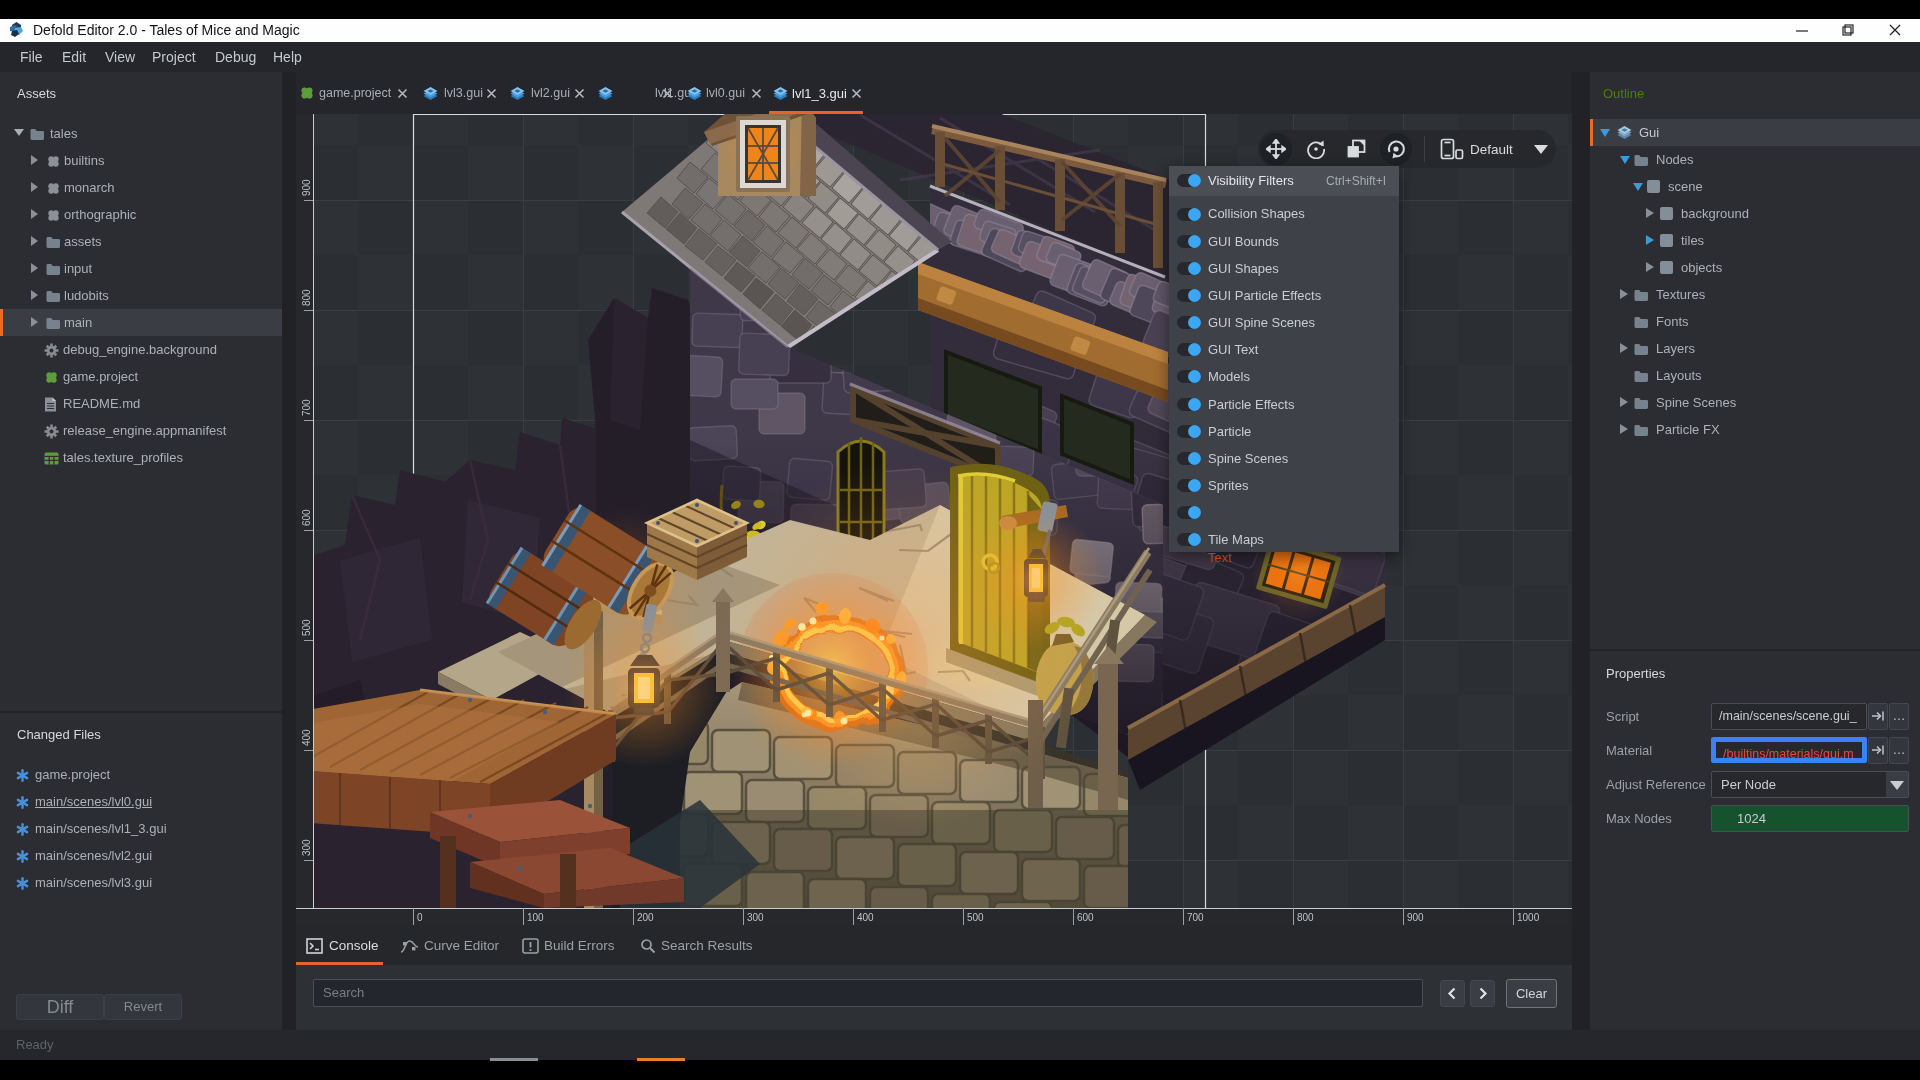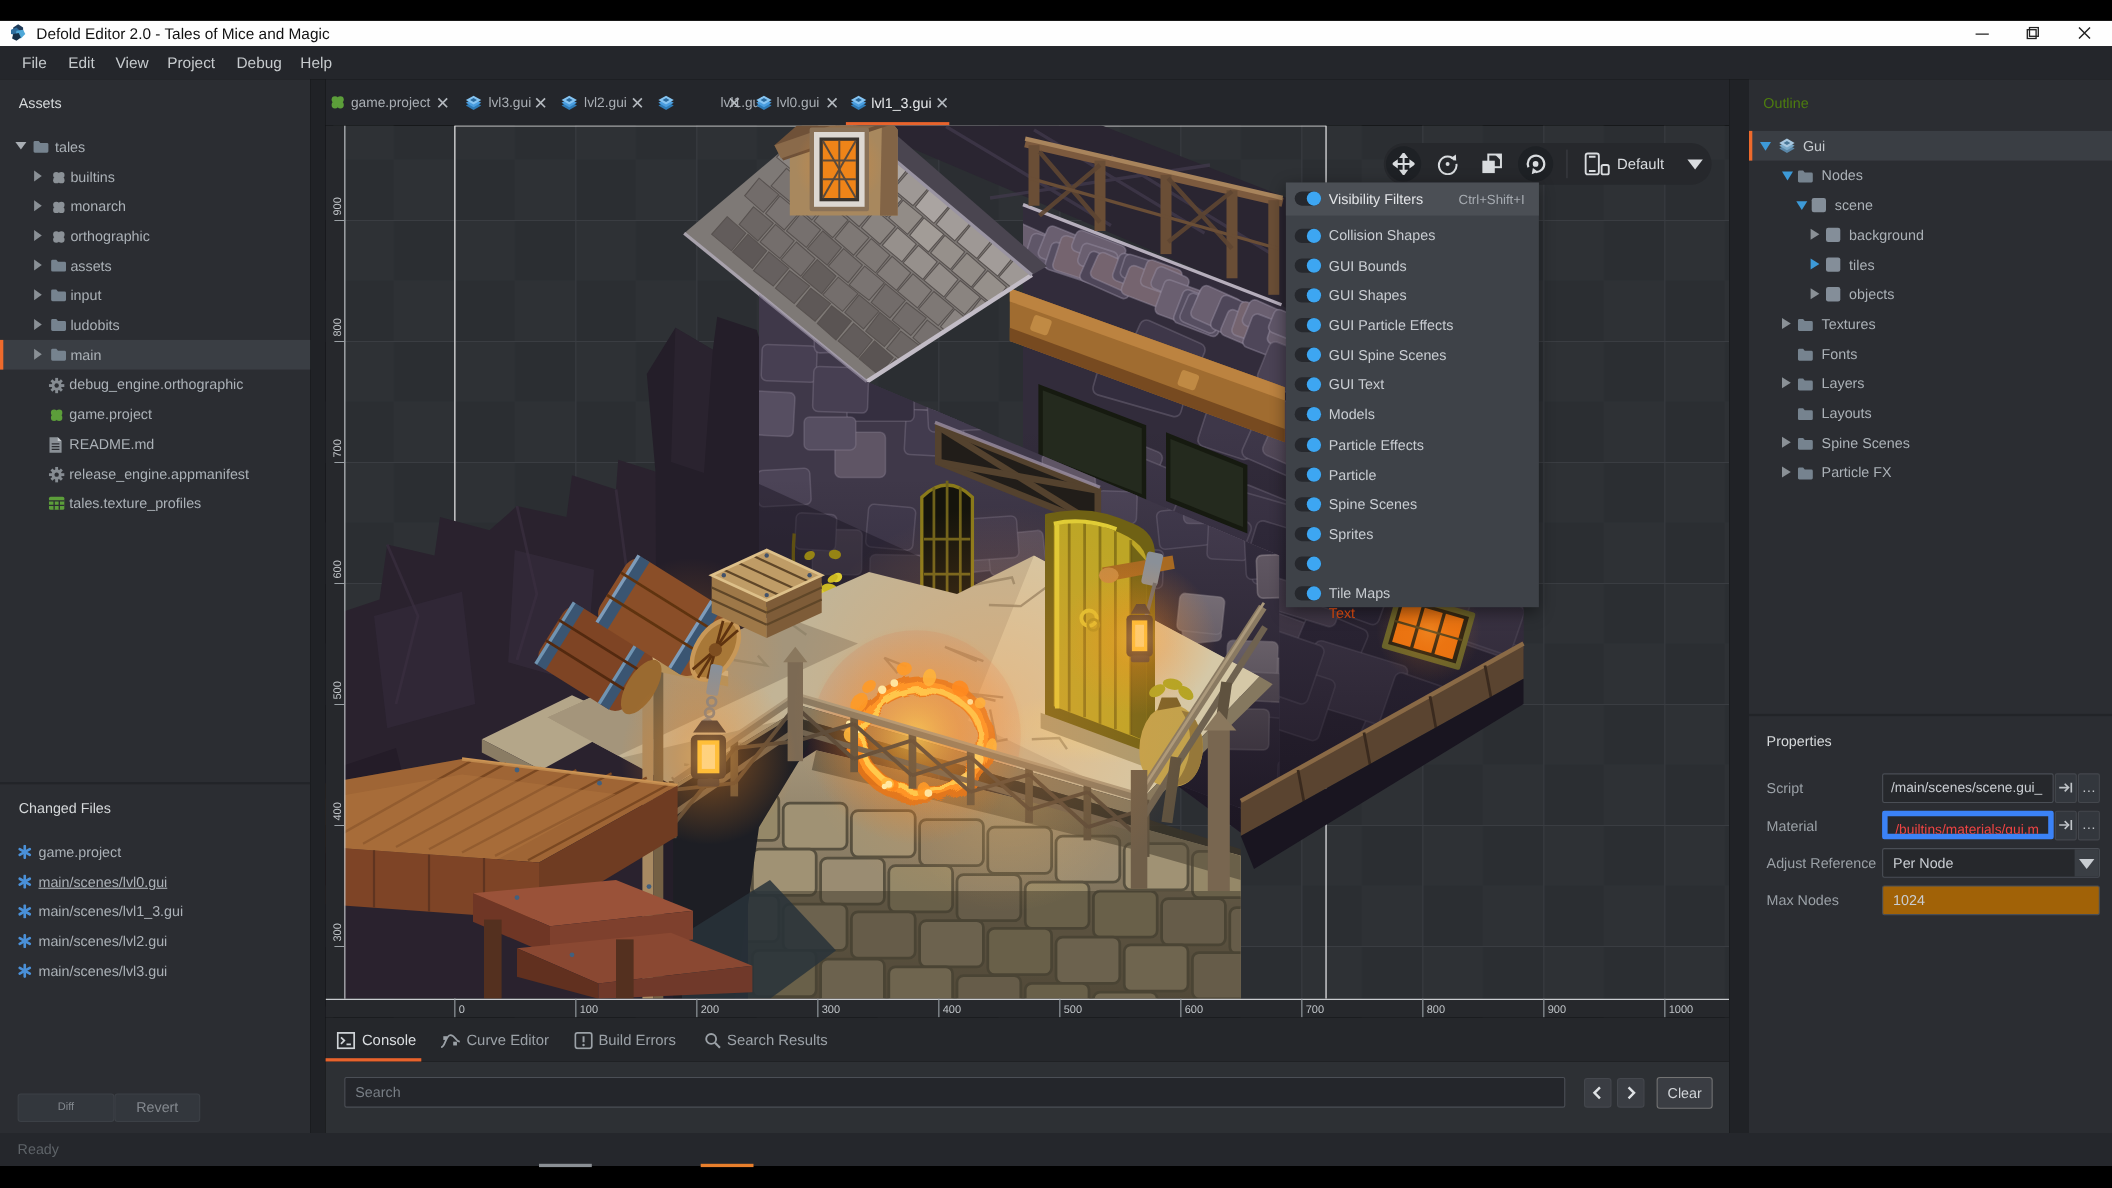--- a/index.html
+++ b/index.html
@@ -35,21 +35,21 @@
 <div class="abs" style="top:49px;left:273px;font-size:14px;color:#c6cacd;">Help</div>
 
 <div class="abs" style="left:0;top:72px;width:282px;height:958px;background:#2b2d32;"></div>
 <div class="abs" style="left:282px;top:72px;width:14px;height:958px;background:#202226;"></div>
 <div class="abs" style="left:17px;top:86px;font-size:13px;color:#d6d9db;">Assets</div>
 
 <div id="atree"></div>
 
 <div class="abs" style="left:0;top:711px;width:282px;height:2px;background:#222428;"></div>
 <div class="abs" style="left:17px;top:727px;font-size:13px;color:#d6d9db;">Changed Files</div>
-<div class="abs" style="left:16px;top:994px;width:88px;height:26px;background:#33373d;border:1px solid #3c4046;border-radius:3px;color:#84898f;font-size:10px;text-align:center;line-height:24px;">Diff</div>
+<div class="abs" style="left:16px;top:994px;width:88px;height:26px;background:#33373d;border:1px solid #3c4046;border-radius:3px;color:#84898f;font-size:18px;text-align:center;line-height:24px;">Diff</div>
 <div class="abs" style="left:104px;top:994px;width:78px;height:26px;background:#33373d;border:1px solid #3c4046;border-radius:3px;color:#84898f;font-size:13px;text-align:center;line-height:24px;">Revert</div>
 
 <div class="abs" style="left:0;top:1030px;width:1920px;height:30px;background:#25272c;"></div>
 <div class="abs" style="left:16px;top:1037px;font-size:13px;color:#5e6368;">Ready</div>
 <div class="abs" style="left:490px;top:1058px;width:48px;height:3px;background:#8a8f94;"></div>
 <div class="abs" style="left:637px;top:1058px;width:48px;height:3px;background:#e87f2c;"></div>
 <div class="abs" style="left:0;top:309px;width:282px;height:27px;background:#3a3e44;"></div>
 <div class="abs" style="left:0;top:309px;width:3px;height:27px;background:#ee6a2c;"></div>
 <div class="abs" style="left:14px;top:129px;width:0;height:0;border-left:5px solid transparent;border-right:5px solid transparent;border-top:7px solid #a9aeb4;"></div>
 <div class="abs" style="left:30px;top:127px;"><svg width="15" height="13" viewBox="0 0 15 13">
@@ -114,21 +114,21 @@
         <rect x="6.2" y="0.5" width="2.6" height="14"></rect>
         <rect x="0.5" y="6.2" width="14" height="2.6"></rect>
         <g transform="rotate(45 7.5 7.5)">
           <rect x="6.2" y="0.8" width="2.6" height="13.4"></rect>
           <rect x="0.8" y="6.2" width="13.4" height="2.6"></rect>
         </g>
         <circle cx="7.5" cy="7.5" r="4.6"></circle>
       </g>
       <circle cx="7.5" cy="7.5" r="2" fill="#2b2d32"></circle>
     </svg></div>
-<div class="abs" style="left:63px;top:342px;font-size:13px;color:#abb1b7;">debug_engine.orthographic</div>
+<div class="abs" style="left:63px;top:342px;font-size:13px;color:#abb1b7;">debug_engine.background</div>
 <div class="abs" style="left:44px;top:370px;"><svg width="15" height="15" viewBox="0 0 15 15">
       <g fill="#5c9e3a">
         <circle cx="5.2" cy="5.2" r="2.9"></circle>
         <circle cx="9.8" cy="5.2" r="2.9"></circle>
         <circle cx="5.2" cy="9.8" r="2.9"></circle>
         <circle cx="9.8" cy="9.8" r="2.9"></circle>
         <rect x="4" y="4" width="7" height="7"></rect>
       </g>
     </svg></div>
 <div class="abs" style="left:63px;top:369px;font-size:13px;color:#abb1b7;">game.project</div>
@@ -1262,13 +1262,13 @@
     <g stroke="#c0c4c8" stroke-width="1.5" fill="none">
       <line x1="1" y1="6" x2="9" y2="6"></line>
       <path d="M6 2.5 L9.5 6 L6 9.5"></path>
       <line x1="12" y1="1.5" x2="12" y2="10.5"></line>
     </g>
   </svg>
 <div class="abs" style="left:1889px;top:737px;width:20px;height:27px;background:#33373d;border:1px solid #44474d;border-radius:2px;color:#c0c4c8;font-size:13px;text-align:center;line-height:23px;">…</div>
 <div class="abs" style="left:1711px;top:771px;width:198px;height:27px;background:#26282c;border:1px solid #4a4e55;border-radius:2px;color:#c9cdd2;font-size:13px;line-height:25px;padding-left:9px;">Per Node</div>
 <div class="abs" style="left:1886px;top:772px;width:22px;height:25px;background:#3a3e44;"></div>
 <div class="abs" style="left:1890px;top:781px;width:0;height:0;border-left:7px solid transparent;border-right:7px solid transparent;border-top:9px solid #c9cdd2;"></div>
-<div class="abs" style="left:1711px;top:805px;width:198px;height:27px;background:#a16207;border:1px solid #4a4e55;border-radius:2px;color:#c9cdd2;font-size:13px;line-height:25px;padding-left:9px;">1024</div>
+<div class="abs" style="left:1711px;top:805px;width:198px;height:27px;background:#14532d;border:1px solid #4a4e55;border-radius:2px;color:#c9cdd2;font-size:13px;line-height:25px;padding-left:25px;">1024</div>
 
 </body></html>

